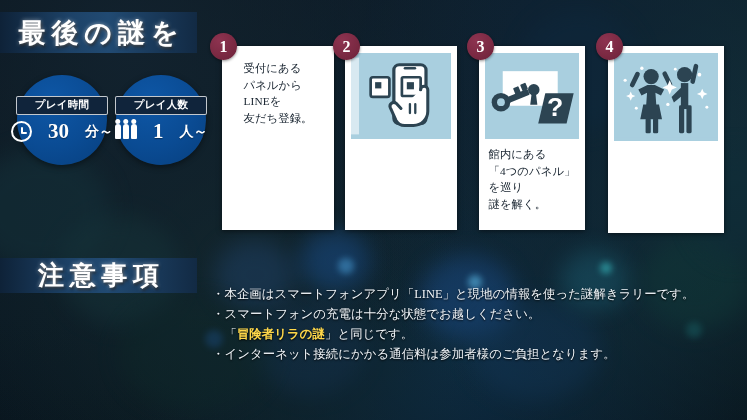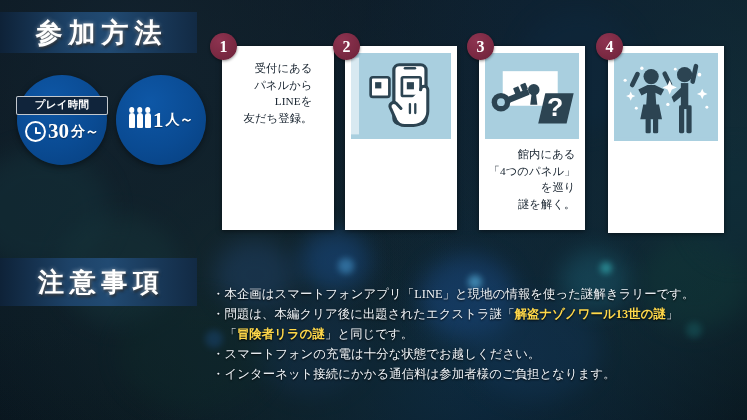--- a/index.html
+++ b/index.html
@@ -37,21 +37,21 @@
     display:flex; align-items:center; justify-content:center;
   }
   .banner-text{
     color:#ffffff;
     font-weight:700;
     letter-spacing:.22em;
     text-shadow:0 0 4px rgba(255,255,255,.55), 1px 2px 3px rgba(0,0,0,.85);
   }
   #banner-join { left:0; top:12px;  width:197px; height:41px; }
   #banner-join .banner-text { font-size:27px; padding-left:.22em; }
-  #banner-notes{ left:0; top:258px; width:197px; height:48px; }
+  #banner-notes{ left:0; top:258px; width:197px; height:35px; }
   #banner-notes .banner-text{ font-size:26px; padding-left:.22em; }
 
   
   .circle{
     position:absolute;
     border-radius:50%;
     background:radial-gradient(circle at 38% 30%, #0e57a6 0%, #0a4b93 55%, #073f7e 100%);
     display:flex; flex-direction:column; align-items:center; justify-content:center;
     box-shadow:0 2px 6px rgba(0,0,0,.45);
   }
@@ -64,21 +64,21 @@
     font-weight:700;
     letter-spacing:.02em;
     padding:1px 18px 2px;
     border-radius:2px;
     border:1px solid rgba(255,255,255,.75);
     white-space:nowrap;
     margin-bottom:4px;
     font-family:"Liberation Sans","DejaVu Sans",sans-serif;
   }
   .circle-val{
-    color:#fff; display:flex; align-items:center; gap:2px;
+    color:#fff; display:flex; align-items:center; gap:16px;
     font-size:21px; font-weight:700; white-space:nowrap;
     text-shadow:0 1px 1px rgba(0,0,0,.4);
   }
   .circle-val .unit{ font-size:14px; }
   .ico-clock{ width:21px; height:21px; border:2.4px solid #fff; border-radius:50%; position:relative; flex:none; }
   .ico-clock::before{ content:""; position:absolute; left:50%; top:4px; width:2px; height:6.5px; background:#fff; transform:translateX(-50%); border-radius:1px;}
   .ico-clock::after { content:""; position:absolute; left:50%; top:9px; width:5.5px; height:2px; background:#fff; border-radius:1px;}
   .ico-people{ display:flex; align-items:flex-end; gap:1.5px; flex:none; }
   .ico-people i{ display:block; width:6.5px; height:15px; background:#fff; border-radius:3.2px 3.2px 1px 1px; position:relative; }
   .ico-people i::before{ content:""; position:absolute; left:50%; top:-5.5px; transform:translateX(-50%); width:5.5px; height:5.5px; border-radius:50%; background:#fff;}
@@ -110,21 +110,21 @@
     width:100%; height:86px;
     background:#a9cfdf;
     position:relative; overflow:hidden; flex:none;
   }
   #card-4 .art{ height:88px; }
   .card-text{
     margin-top:7px;
     color:#16222e;
     font-size:11.3px;
     line-height:1.48;
-    text-align:right;
+    text-align:left;
     white-space:pre-line;
     letter-spacing:.01em;
   }
   #card-4 .card-text{ font-size:11px; }
 
   
   #notes{
     position:absolute; left:212px; top:284px; width:512px;
   }
   .note{
@@ -157,33 +157,34 @@
     <div class="blob" style="left:520px;top:10px;width:120px;height:120px;background:#0e2a40;opacity:.4;"></div>
     <div class="blob" style="left:120px;top:300px;width:150px;height:110px;background:#0e2a2a;opacity:.35;"></div>
     <div class="sparkle" style="left:338px;top:258px;width:16px;height:16px;background:#4aa0d8;"></div>
     <div class="sparkle" style="left:468px;top:275px;width:14px;height:14px;background:#58b6e2;opacity:.6;"></div>
     <div class="sparkle" style="left:600px;top:262px;width:12px;height:12px;background:#39c2c6;opacity:.55;"></div>
     <div class="sparkle" style="left:205px;top:330px;width:18px;height:18px;background:#1d4f86;opacity:.4;"></div>
     <div class="sparkle" style="left:686px;top:322px;width:16px;height:16px;background:#1b6a6e;opacity:.4;"></div>
   </div>
 
   <div class="banner" id="banner-join">
-    <span class="banner-text">参加方法</span>
+    <span class="banner-text">最後の謎を</span>
   </div>
 
   <div class="circle" id="circle-time">
     <span class="circle-tag">プレイ時間</span>
     <span class="circle-val">
       <span class="ico-clock"></span>
       <span>30</span>
       <span class="unit">分～</span>
     </span>
   </div>
 
   <div class="circle" id="circle-people">
+    <span class="circle-tag">プレイ人数</span>
     <span class="circle-val">
       <span class="ico-people">
           <i></i>
           <i></i>
           <i></i>
         </span>
       <span>1</span>
       <span class="unit">人～</span>
     </span>
   </div>
@@ -283,19 +284,18 @@
       </svg>
     </div>
   </div>
 
   <div class="banner" id="banner-notes">
     <span class="banner-text">注意事項</span>
   </div>
 
   <div id="notes">
       <div class="note"><span>・</span><span>本企画はスマートフォンアプリ「LINE」と現地の情報を使った謎解きラリーです。</span></div>
-      <div class="note"><span>・</span><span>問題は、本編クリア後に出題されたエクストラ謎「</span><span class="hl">解盗ナゾノワール13世の謎</span><span>」</span></div>
+      <div class="note"><span>・</span><span>スマートフォンの充電は十分な状態でお越しください。</span></div>
       <div class="note"><span>　</span><span>「</span><span class="hl">冒険者リラの謎</span><span>」と同じです。</span></div>
-      <div class="note"><span>・</span><span>スマートフォンの充電は十分な状態でお越しください。</span></div>
       <div class="note"><span>・</span><span>インターネット接続にかかる通信料は参加者様のご負担となります。</span></div>
     </div>
 
 </div>
 
 </body></html>

